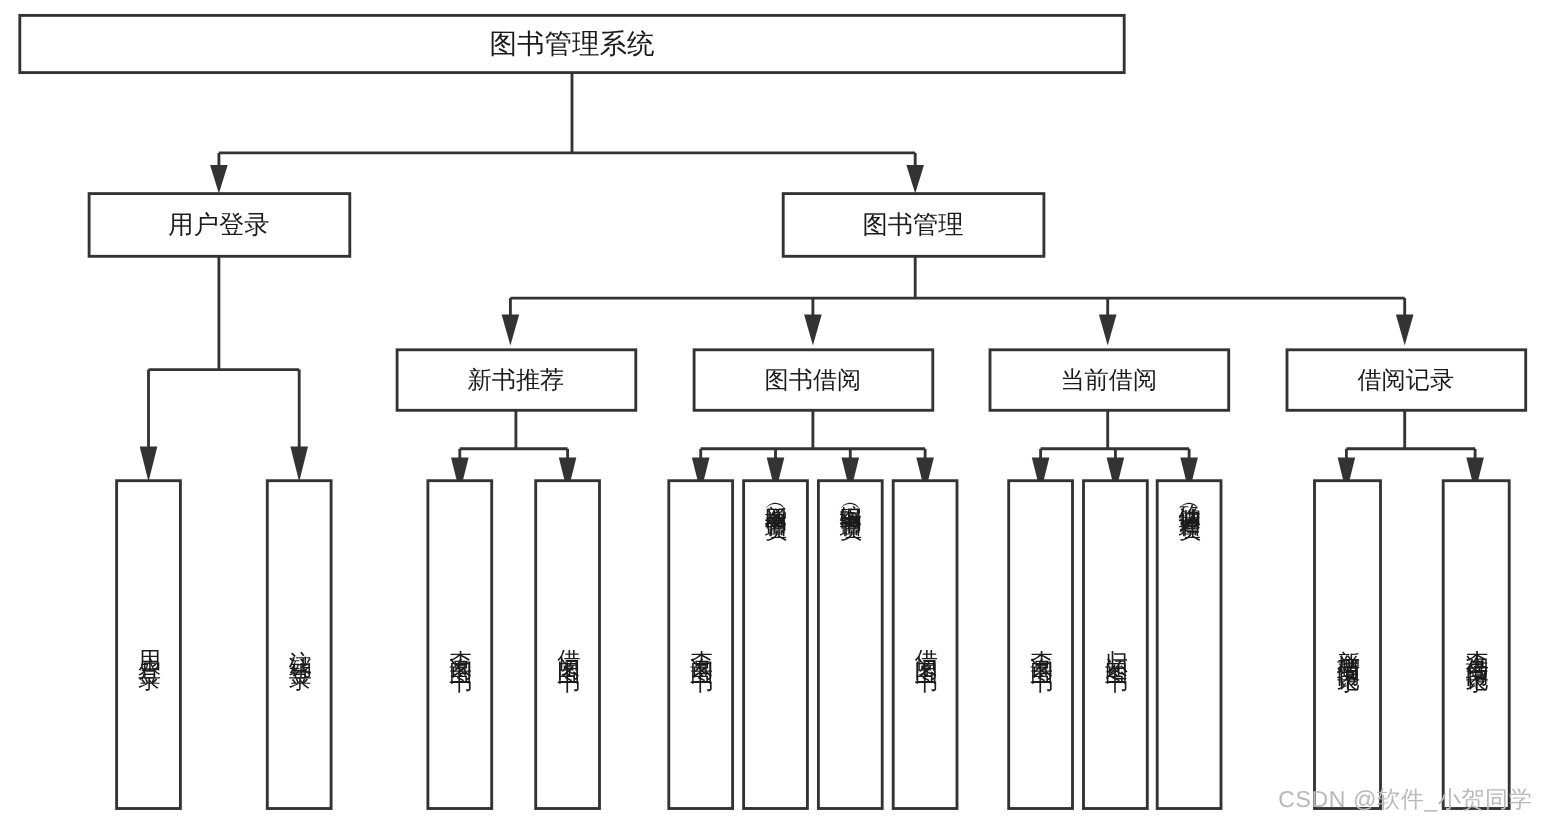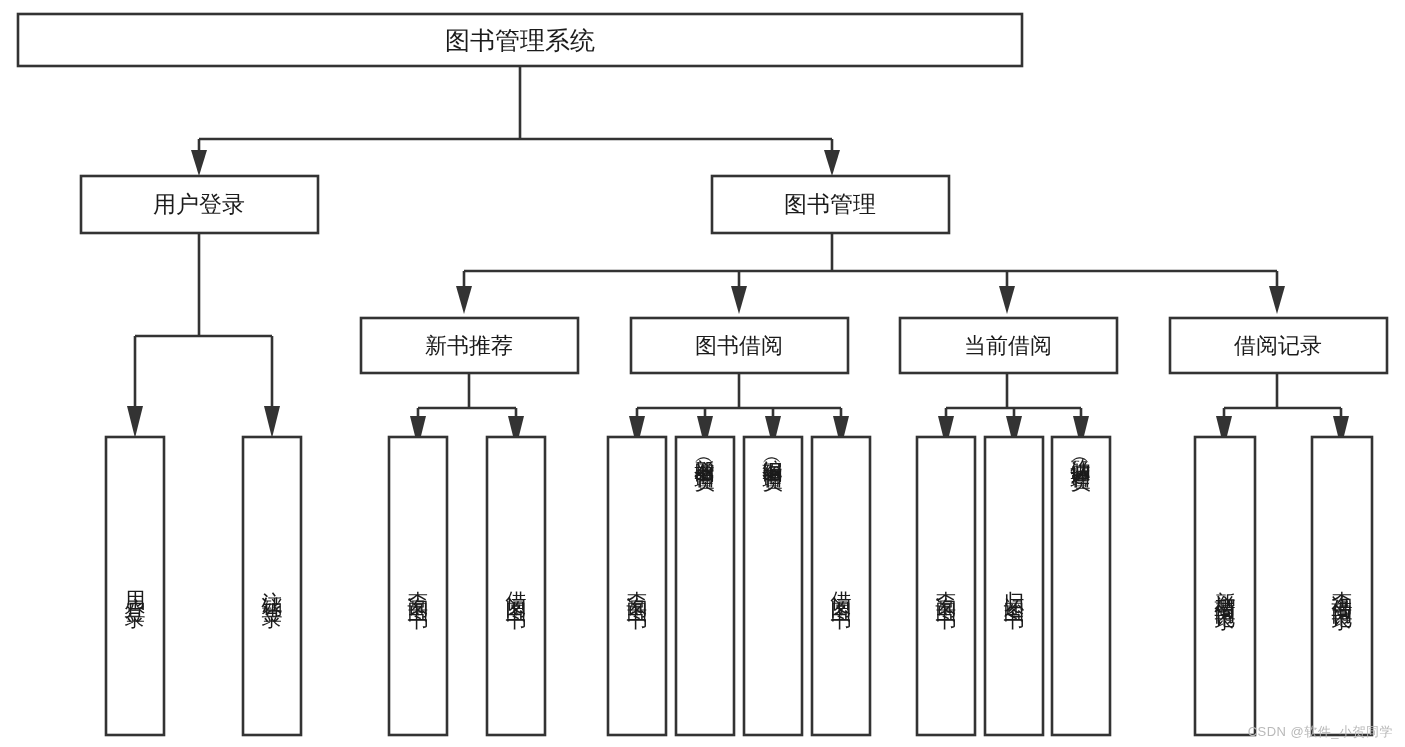--- a/index.html
+++ b/index.html
@@ -56,21 +56,21 @@
   }
   .arrow-head {
     fill: #333333;
     stroke: none;
   }
   #watermark {
     position: absolute;
     right: 12px;
     bottom: 6px;
     font-family: "Liberation Sans", "DejaVu Sans", sans-serif;
-    font-size: 13px;
+    font-size: 21px;
     color: #b9b9b9;
     letter-spacing: 0.5px;
     white-space: nowrap;
     user-select: none;
   }
 </style>
 </head>
 <body>
 
 <div id="diagram-root">

